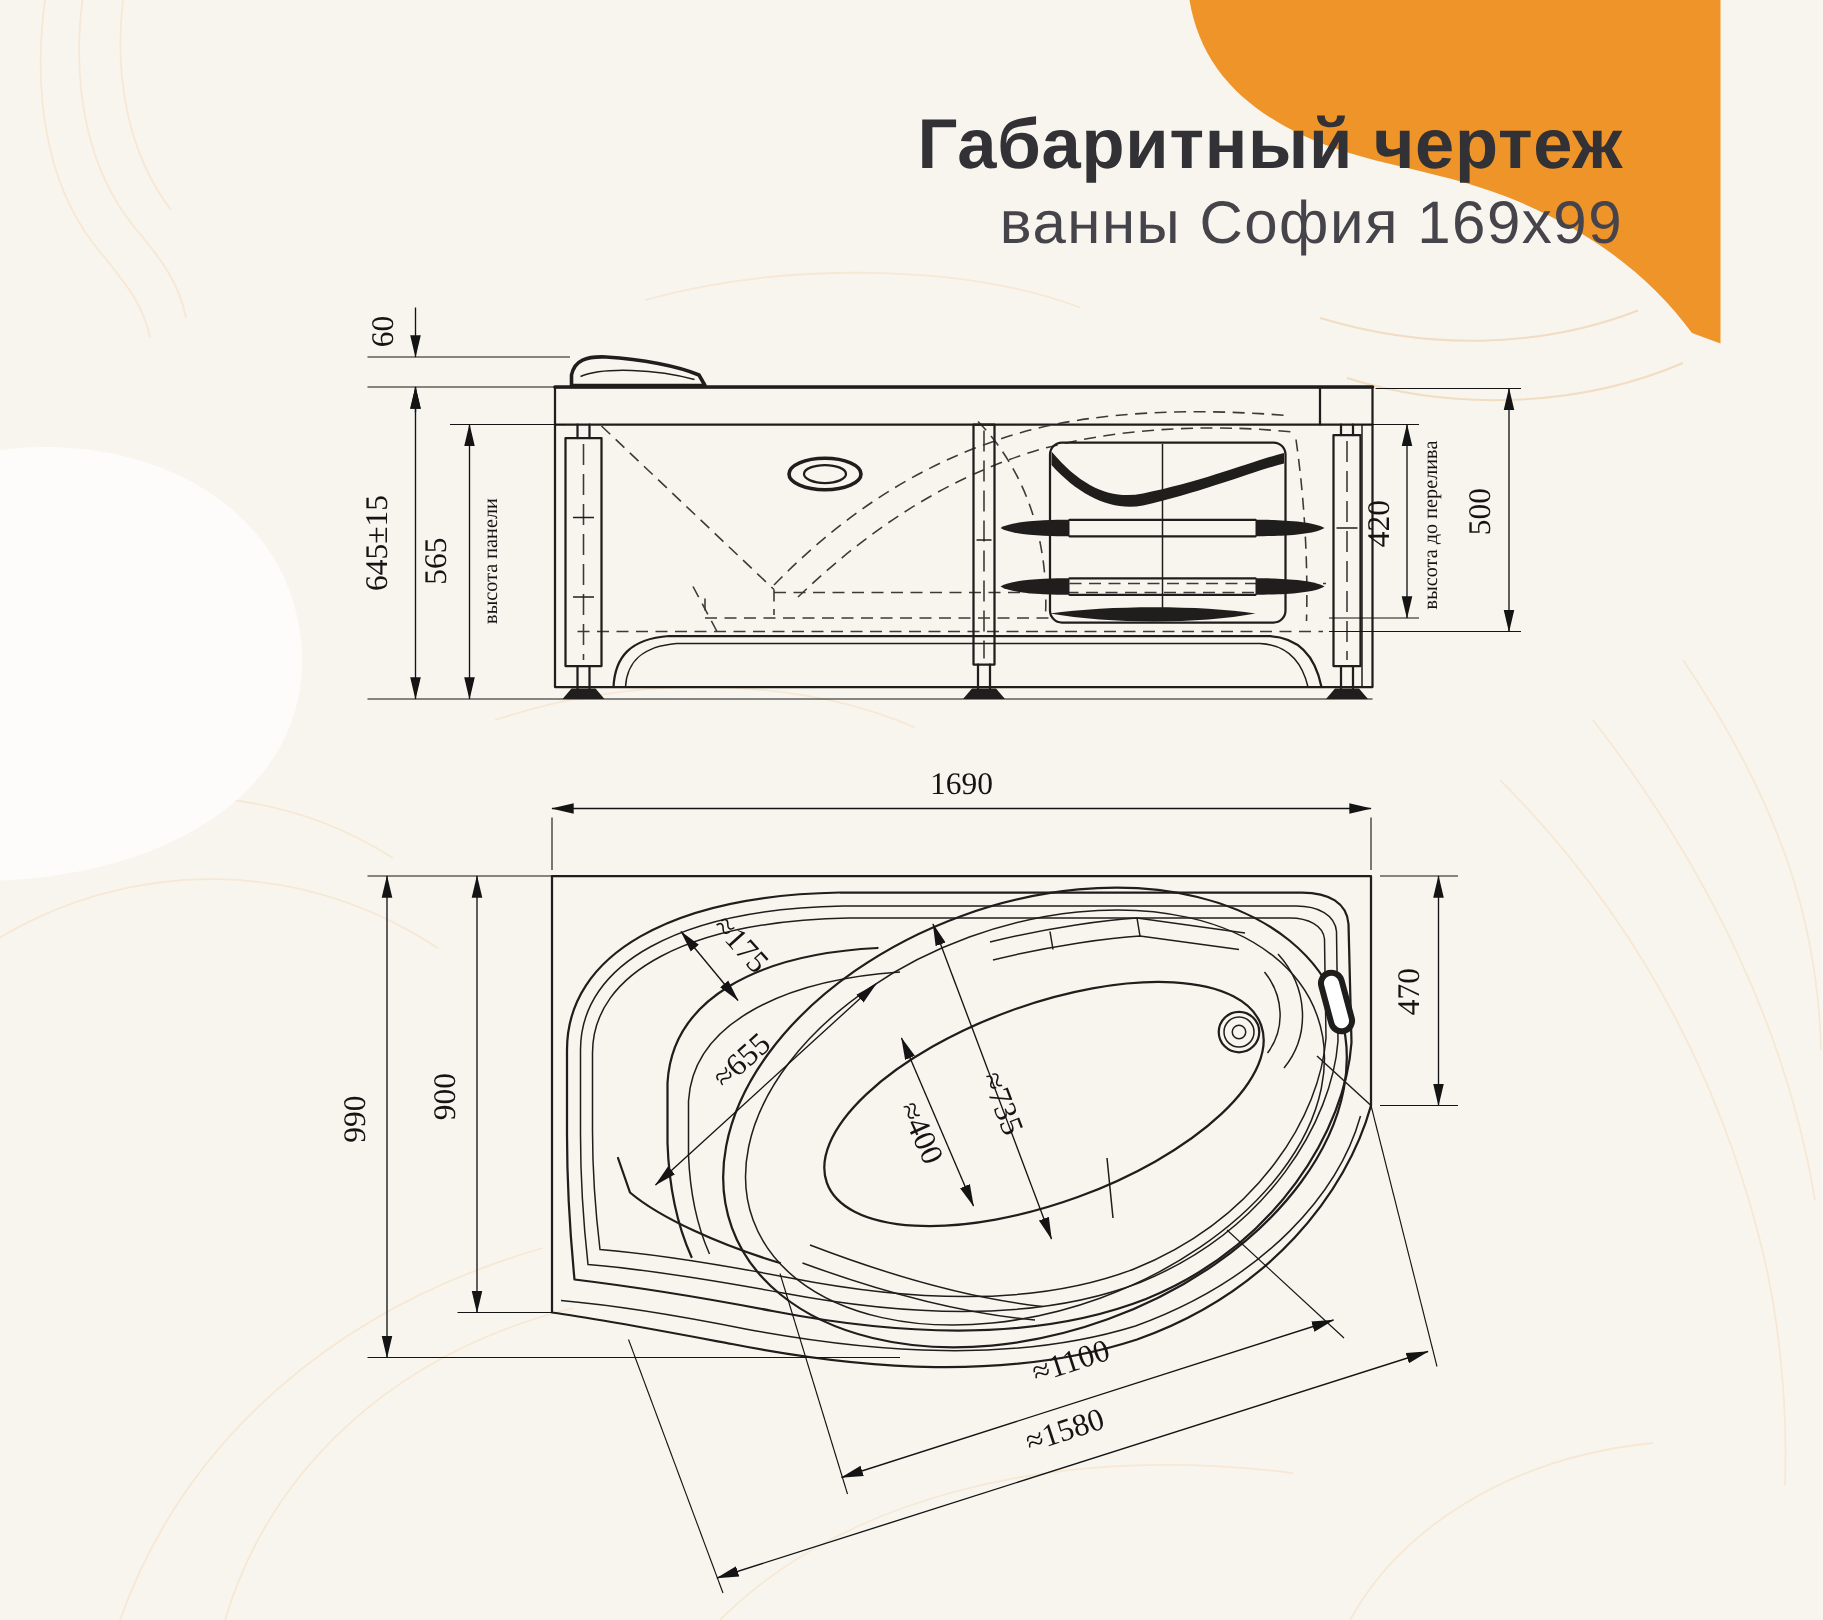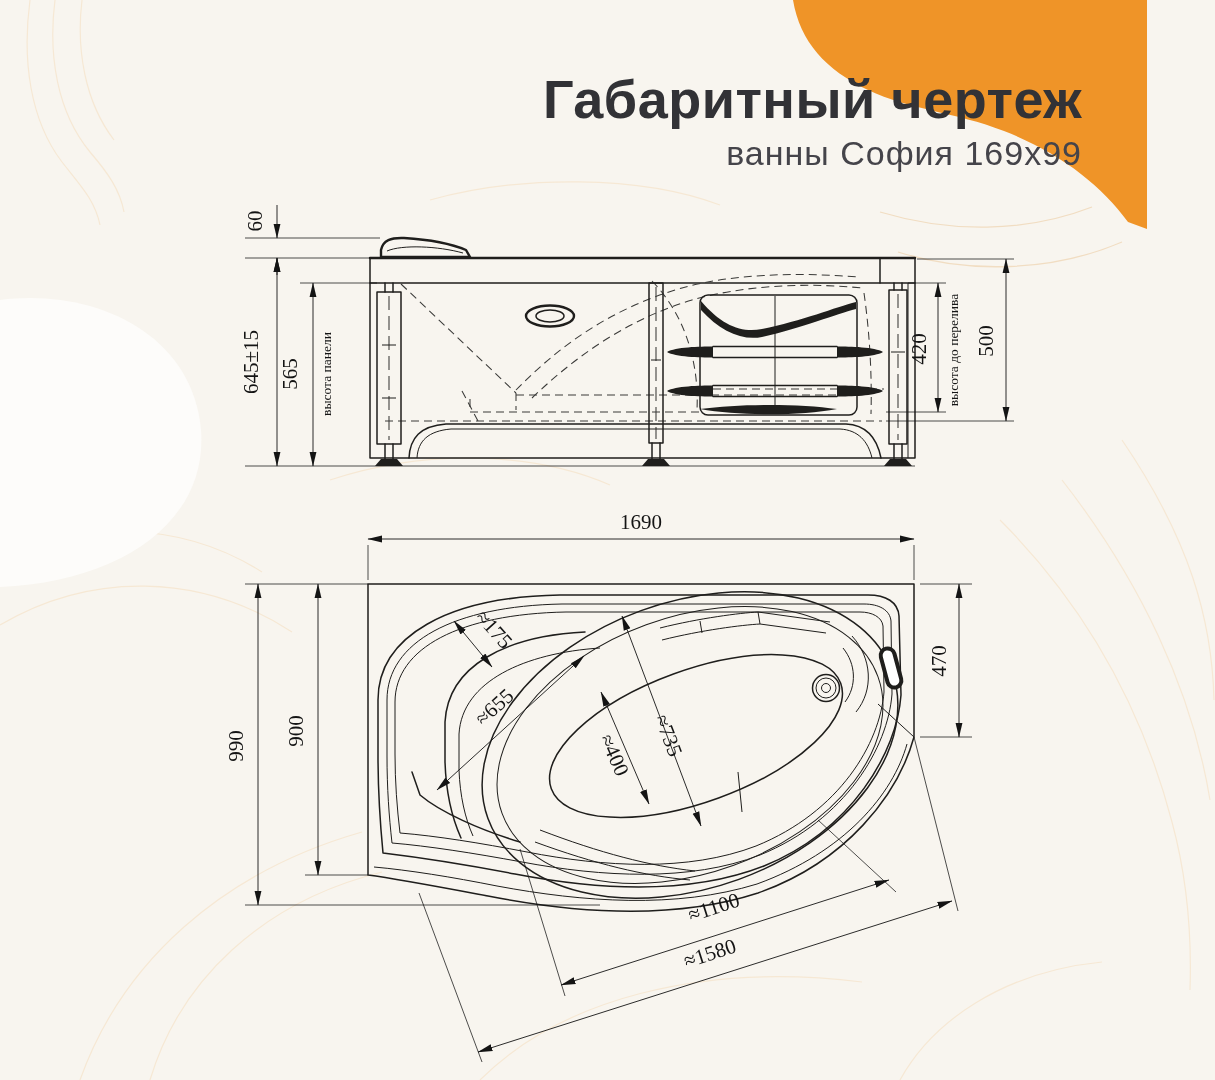--- a/index.html
+++ b/index.html
@@ -11,24 +11,24 @@
     font-family:"Liberation Sans", sans-serif;
   }
   .stage svg{position:absolute;left:0;top:0;}
   .header{
     position:absolute;
     top:70px;right:133px;
     text-align:right;
     z-index:3;
   }
   .title{
-    font-size:54px;font-weight:700;color:#323236;line-height:1.1;letter-spacing:0.5px;
+    font-size:47px;font-weight:700;color:#323236;line-height:1.1;letter-spacing:0.5px;
   }
   .subtitle{
-    font-size:34px;font-weight:300;color:#45444a;margin-top:5px;letter-spacing:1px;
+    font-size:40px;font-weight:300;color:#45444a;margin-top:5px;letter-spacing:1px;
   }
   
   .s1{stroke:#1f1e1c;stroke-width:1.5;fill:none;stroke-linejoin:round;stroke-linecap:round;}
   .s2{stroke:#1f1e1c;stroke-width:2.4;fill:none;stroke-linejoin:round;stroke-linecap:round;}
   .sthin{stroke:#1f1e1c;stroke-width:1;fill:none;}
   .dash{stroke:#3a3a38;stroke-width:1.05;fill:none;stroke-dasharray:8 5;}
   .dash2{stroke:#3a3a38;stroke-width:1.05;fill:none;stroke-dasharray:14 6;}
   .dim{stroke:#141414;stroke-width:0.9;fill:none;}
   .ext{stroke:#141414;stroke-width:0.75;fill:none;}
   .blk{fill:#1f1e1c;stroke:none;}

